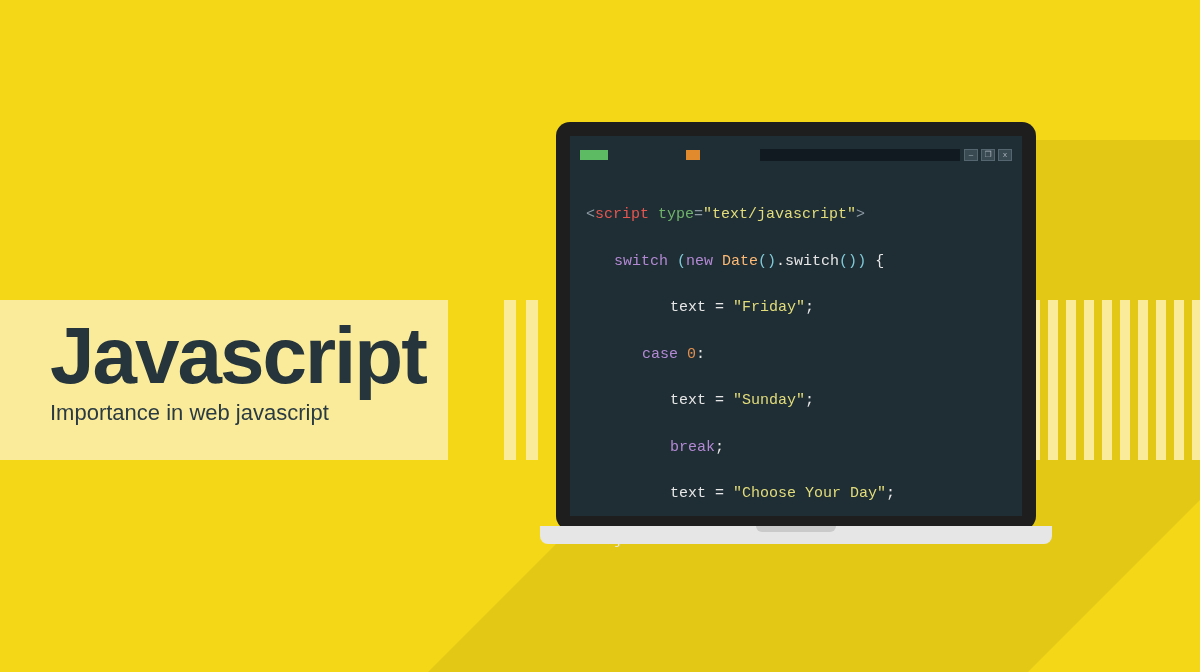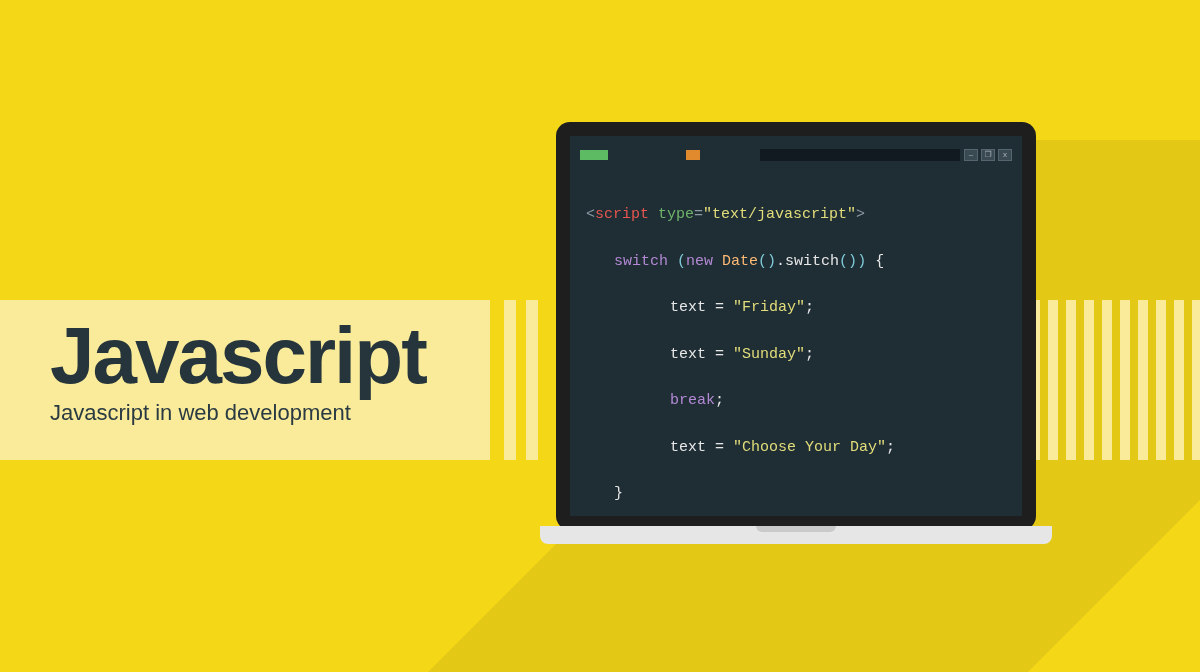--- a/index.html
+++ b/index.html
@@ -22,21 +22,21 @@
   background: #e3c815;
   transform: skewX(-45deg);
   transform-origin: top left;
 }
 
 
 .title-panel {
   position: absolute;
   left: 0;
   top: 300px;
-  width: 490px;
+  width: 448px;
   height: 160px;
   background: #f9eb9a;
   padding: 18px 0 0 50px;
 }
 .title-text {
   font-size: 80px;
   font-weight: 800;
   color: #26353c;
   letter-spacing: -2px;
   line-height: 0.95;
@@ -192,21 +192,21 @@
 .c-num   { color: #e18f4f; }
 .c-white { color: #e7e7e7; }
 </style>
 </head>
 <body>
 
 <div class="laptop-shadow"></div>
 
 <div class="title-panel">
   <div class="title-text">Javascript</div>
-  <div class="subtitle-text">Javascript in web development</div>
+  <div class="subtitle-text">Importance in web javascript</div>
 </div>
 
 <div class="bars-left">
   <div class="bar"></div>
     <div class="bar"></div>
 </div>
 
 <div class="bars-right">
   <div class="bar"></div>
     <div class="bar"></div>
@@ -230,20 +230,21 @@
         <div class="tb-icon">–</div>
         <div class="tb-icon">❐</div>
         <div class="tb-icon">x</div>
       </div>
     </div>
 
     <div class="code">
 <div><span class="c-punct">&lt;</span><span class="c-tag">script</span><span class="c-attr"> type</span><span class="c-punct">=</span><span class="c-str">"text/javascript"</span><span class="c-punct">&gt;</span></div>
 <div class="p1"><span class="c-kw">switch </span><span class="c-paren">(</span><span class="c-kw">new </span><span class="c-class">Date</span><span class="c-paren">()</span><span class="c-white">.</span><span class="c-meth">switch</span><span class="c-paren">()</span><span class="c-paren">)</span><span class="c-white"> {</span></div>
 <div class="p3"><span class="c-white">text = </span><span class="c-str">"Friday"</span><span class="c-white">;</span></div>
+<div class="p2"><span class="c-kw">case </span><span class="c-num">0</span><span class="c-white">:</span></div>
 <div class="p3"><span class="c-white">text = </span><span class="c-str">"Sunday"</span><span class="c-white">;</span></div>
 <div class="p3"><span class="c-kw">break</span><span class="c-white">;</span></div>
 <div class="p3"><span class="c-white">text = </span><span class="c-str">"Choose Your Day"</span><span class="c-white">;</span></div>
 <div class="p1"><span class="c-white">}</span></div>
 
     </div>
   </div>
 </div>
 
 <div class="laptop-base"></div>

